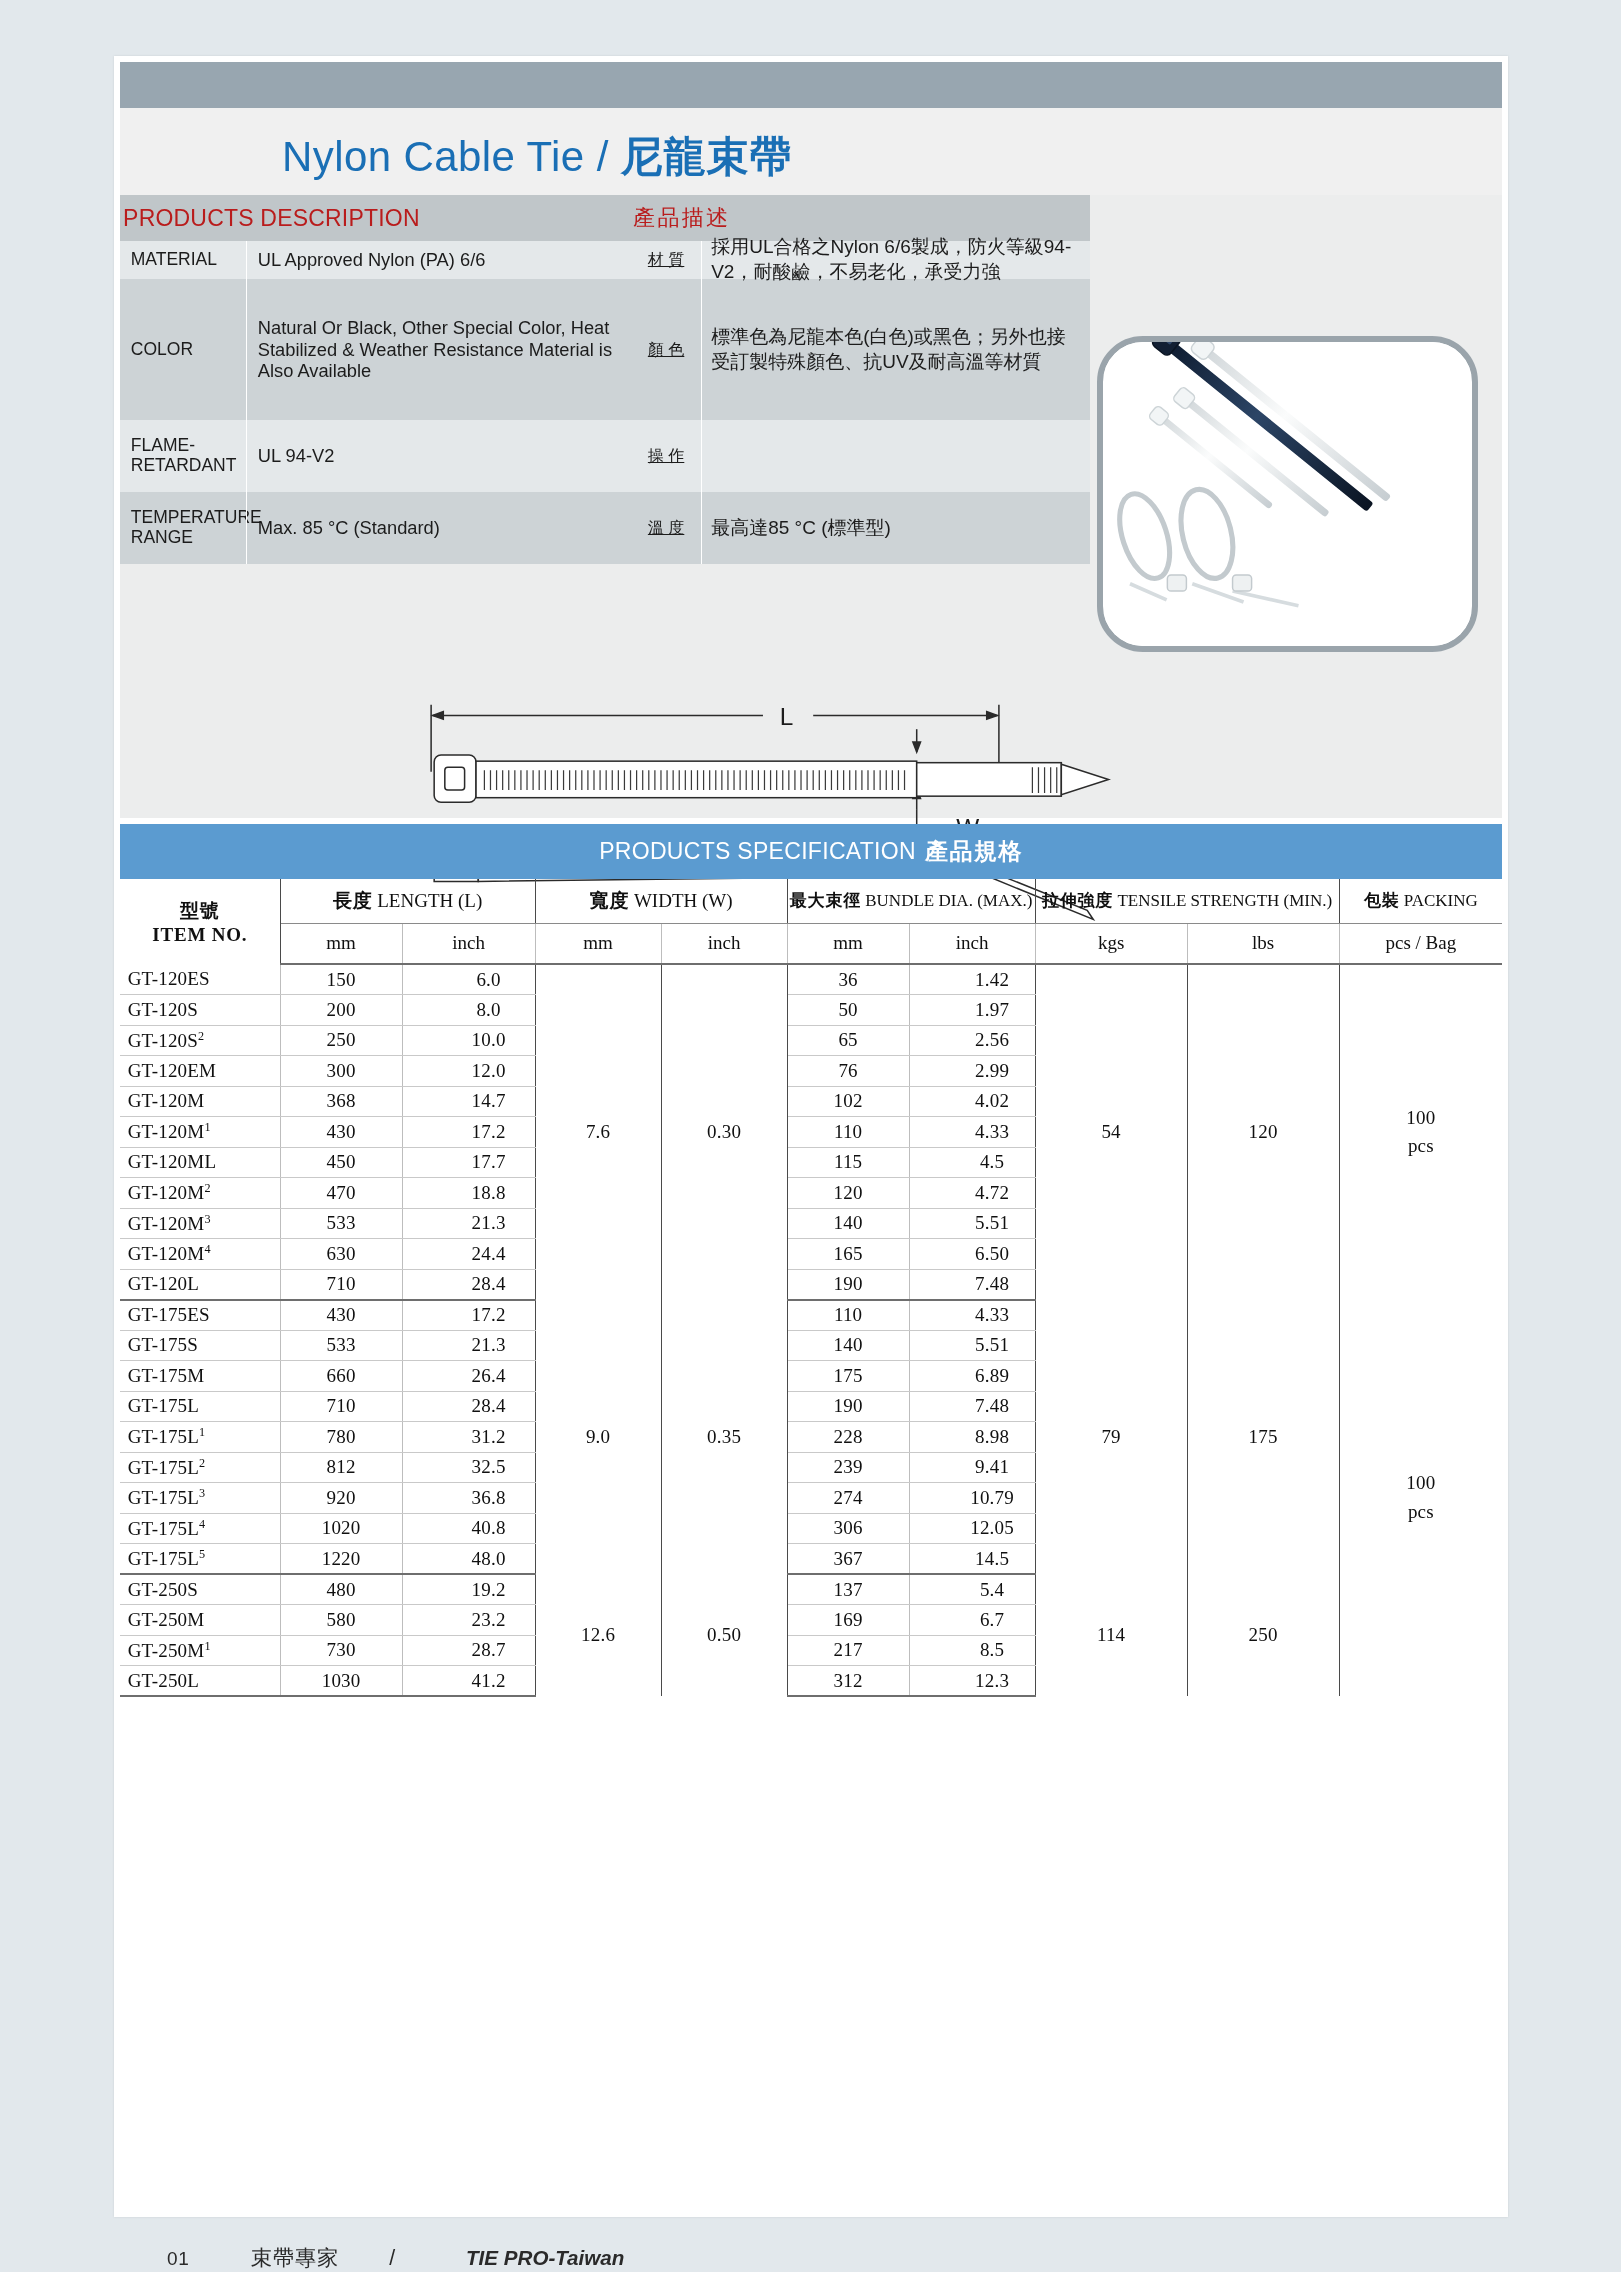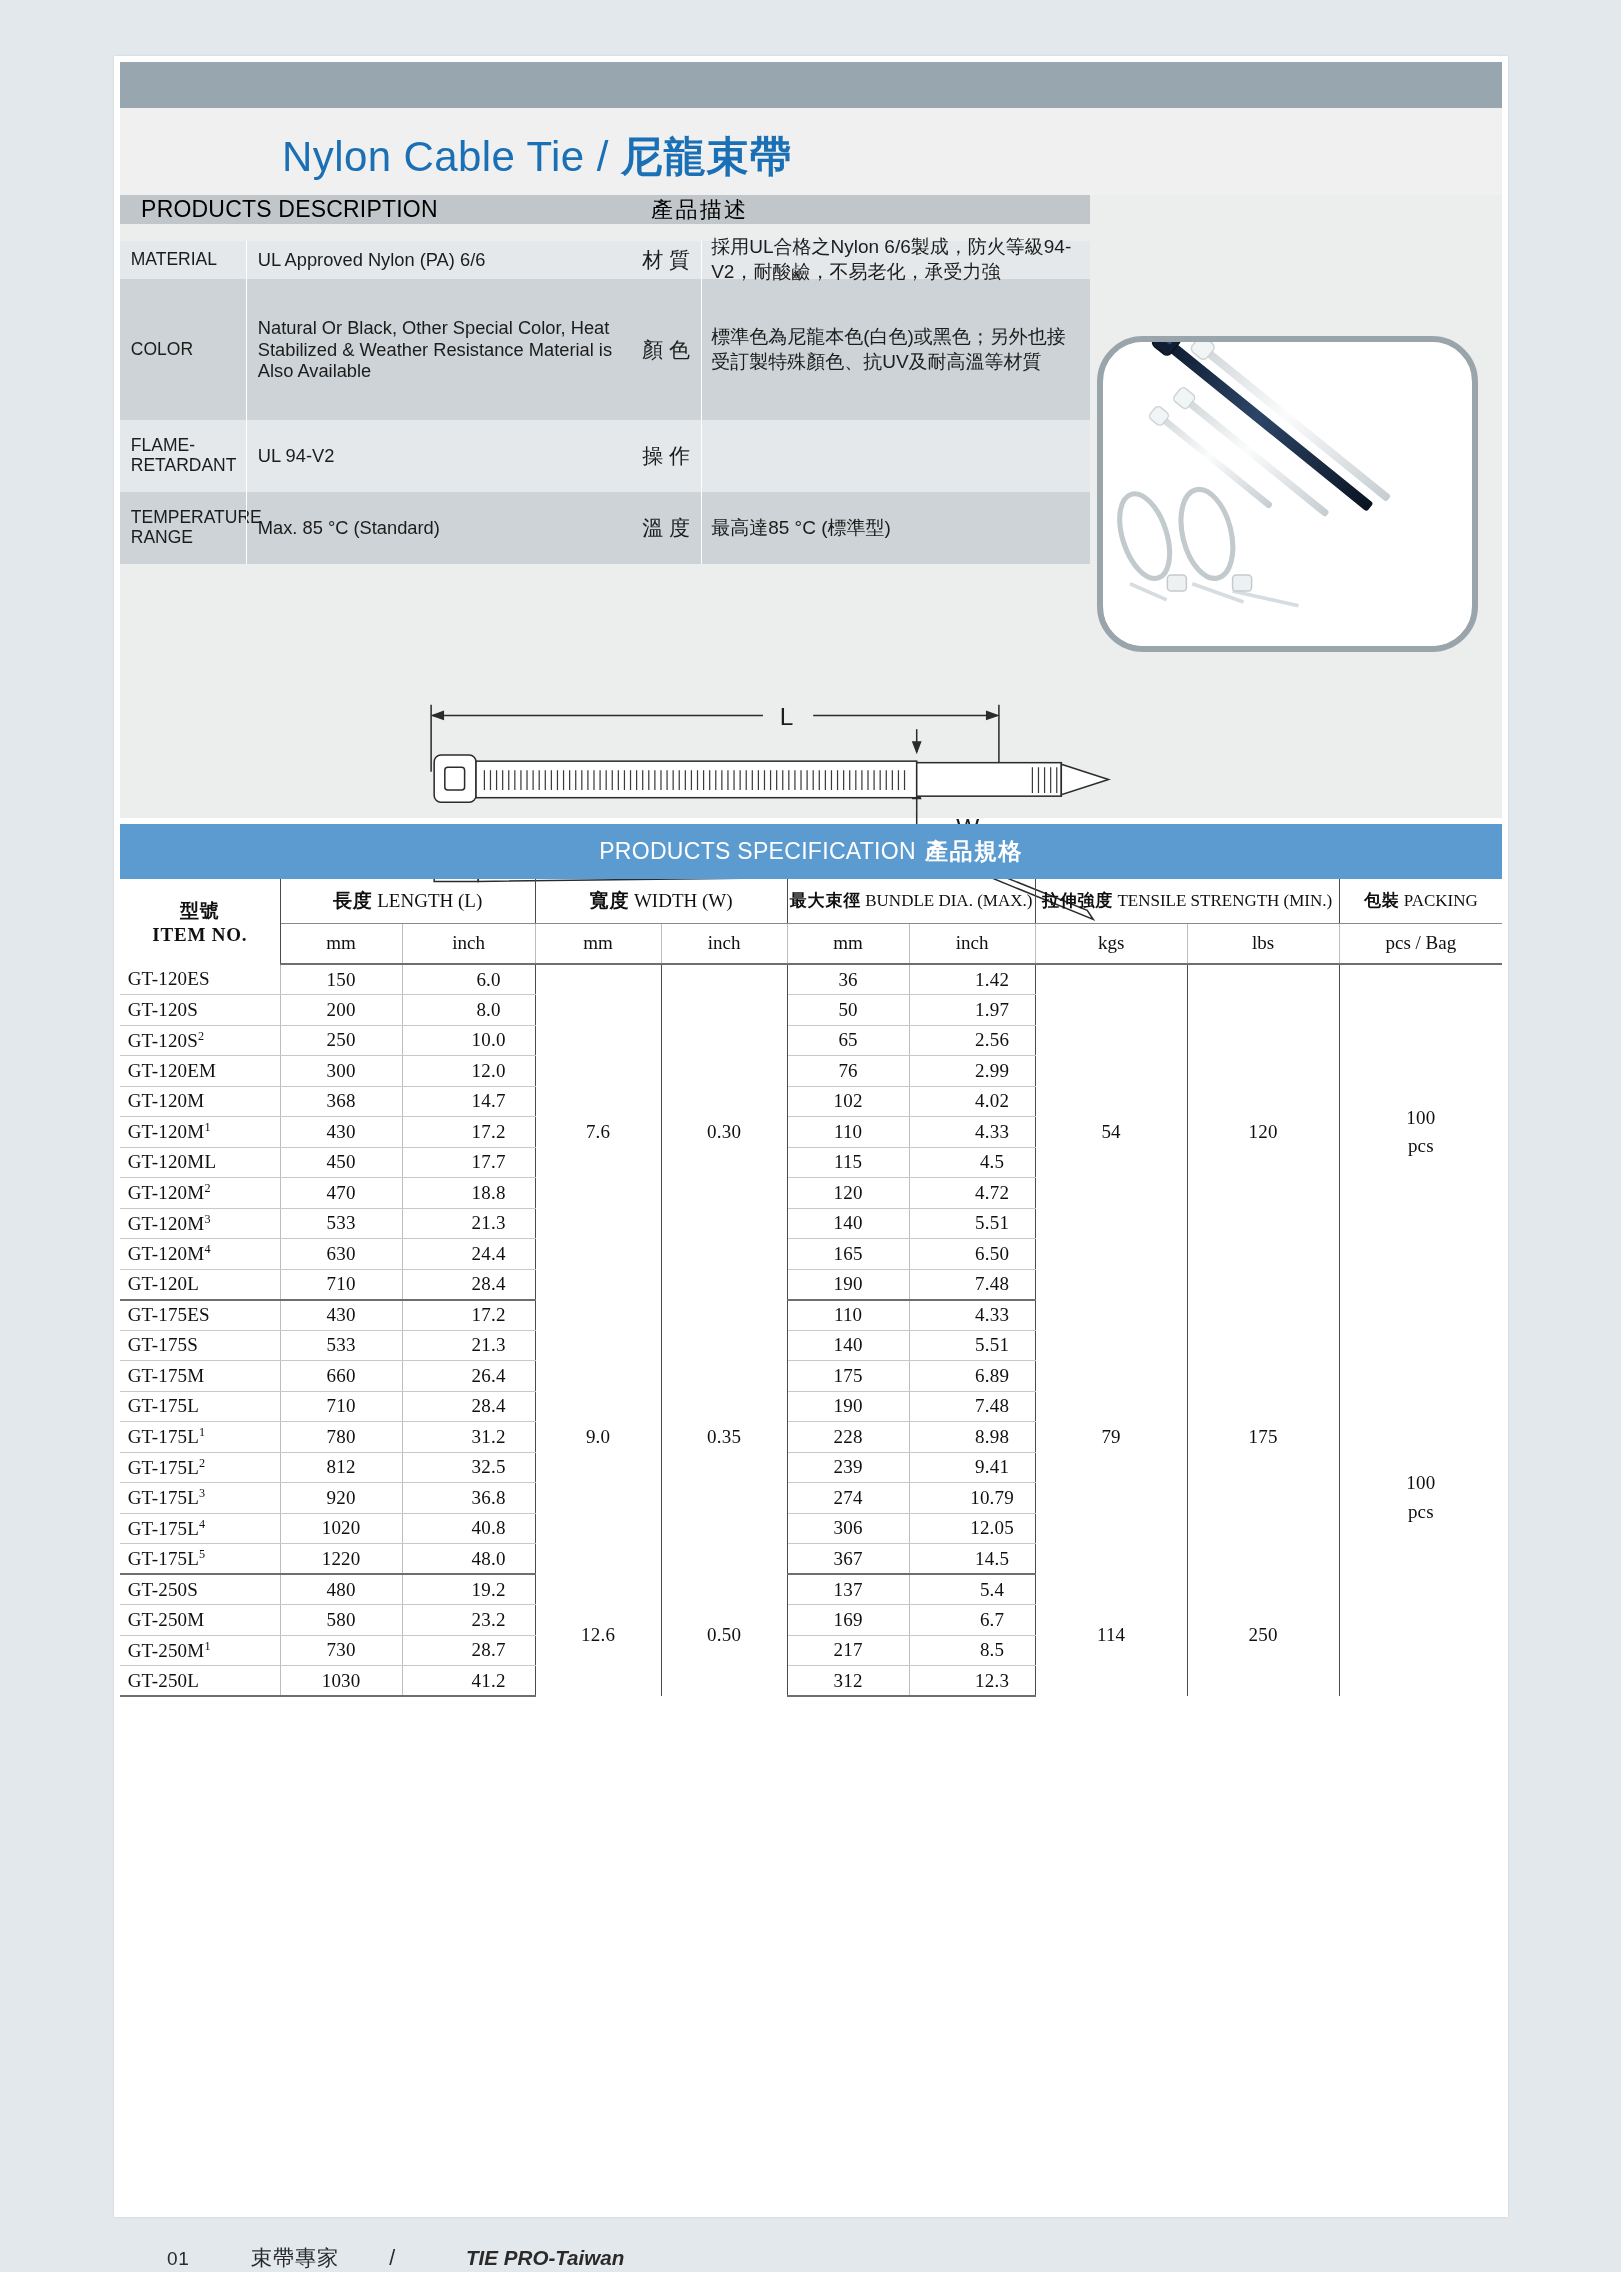--- a/index.html
+++ b/index.html
@@ -53,27 +53,27 @@
   
   .desc-block {
     position: absolute;
     left: 6.1px; top: 139px;
     width: 1382px; height: 623px;
     background: #eceded;
   }
 
   .desc-head {
     position: absolute;
-    top: 0; height: 29px;
+    top: 0; height: 46px;
     background: #c0c6c9;
     display: flex;
     align-items: center;
-    padding-left: 21px;
+    padding-left: 3px;
     font-size: 23px;
-    color: #000000;
+    color: #b91c1c;
     letter-spacing: 0.2px;
   }
   .desc-head.en { left: 0;   width: 510px; }
   .desc-head.zh { left: 510px; width: 460px; font-size: 22px; letter-spacing: 2.3px;}
   .desc-head.ph { left: 970px; width: 411px; background: #eceded; }
 
   .desc-table { position: absolute; top: 46px; left: 0; width: 970px; }
   .drow { display: flex; width: 100%; }
   .drow.lite { background: #e4e8ea; }
   .drow.dark { background: #cdd3d6; }
@@ -89,24 +89,24 @@
     width: 385px; flex: none;
     padding: 6.9px 9.1px 6.9px 10.7px;
     font-size: 18.3px; line-height: 1.18;
     color: #1c1c1c;
     border-left: 1.5px solid #ffffff;
     display: flex; align-items: center;
   }
   .dlabel-zh {
     width: 70px; flex: none;
     padding: 6.9px 4.6px;
-    font-size: 21px; line-height: 1.2;
+    font-size: 16px; line-height: 1.2;
     color: #1c1c1c;
     text-align: center;
-    display: flex; align-items: center; justify-content: center;
+    display: flex; align-items: center; justify-content: center; text-decoration: underline;
   }
   .dval-zh {
     width: 390px; flex: none;
     padding: 6.9px 9.1px 6.9px 9.1px;
     font-size: 19px; line-height: 1.30;
     color: #1c1c1c;
     border-left: 1.5px solid #ffffff;
     display: flex; align-items: center;
   }
   .drow.r-material { height: 38px; }

